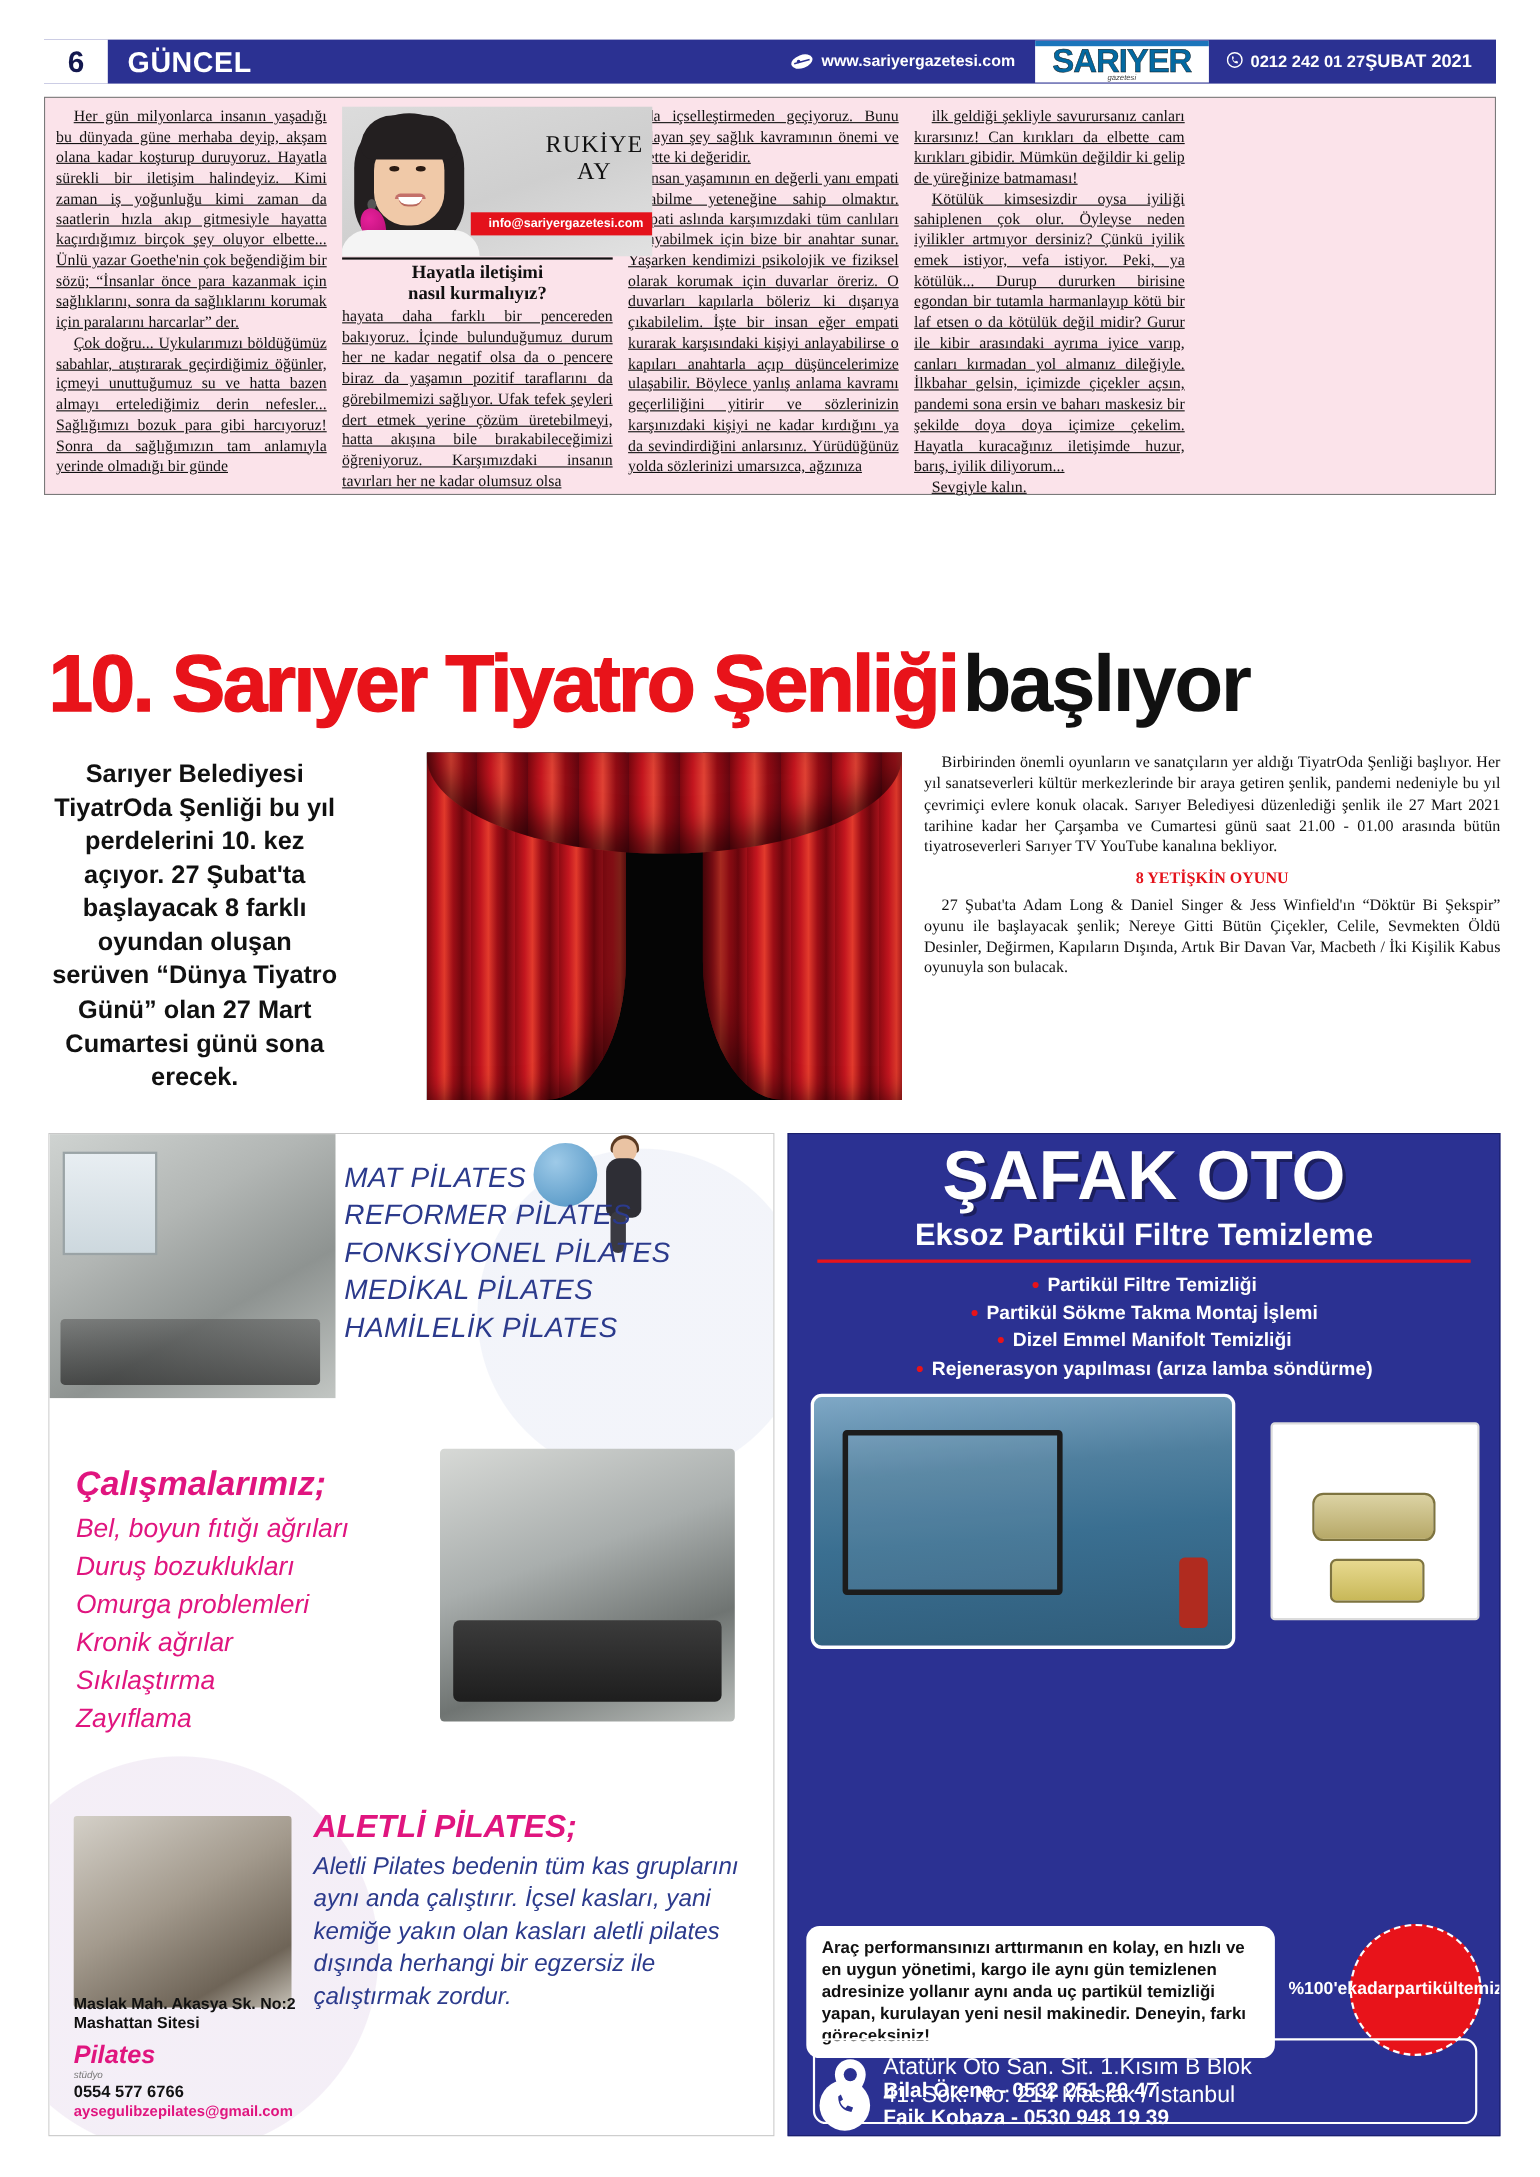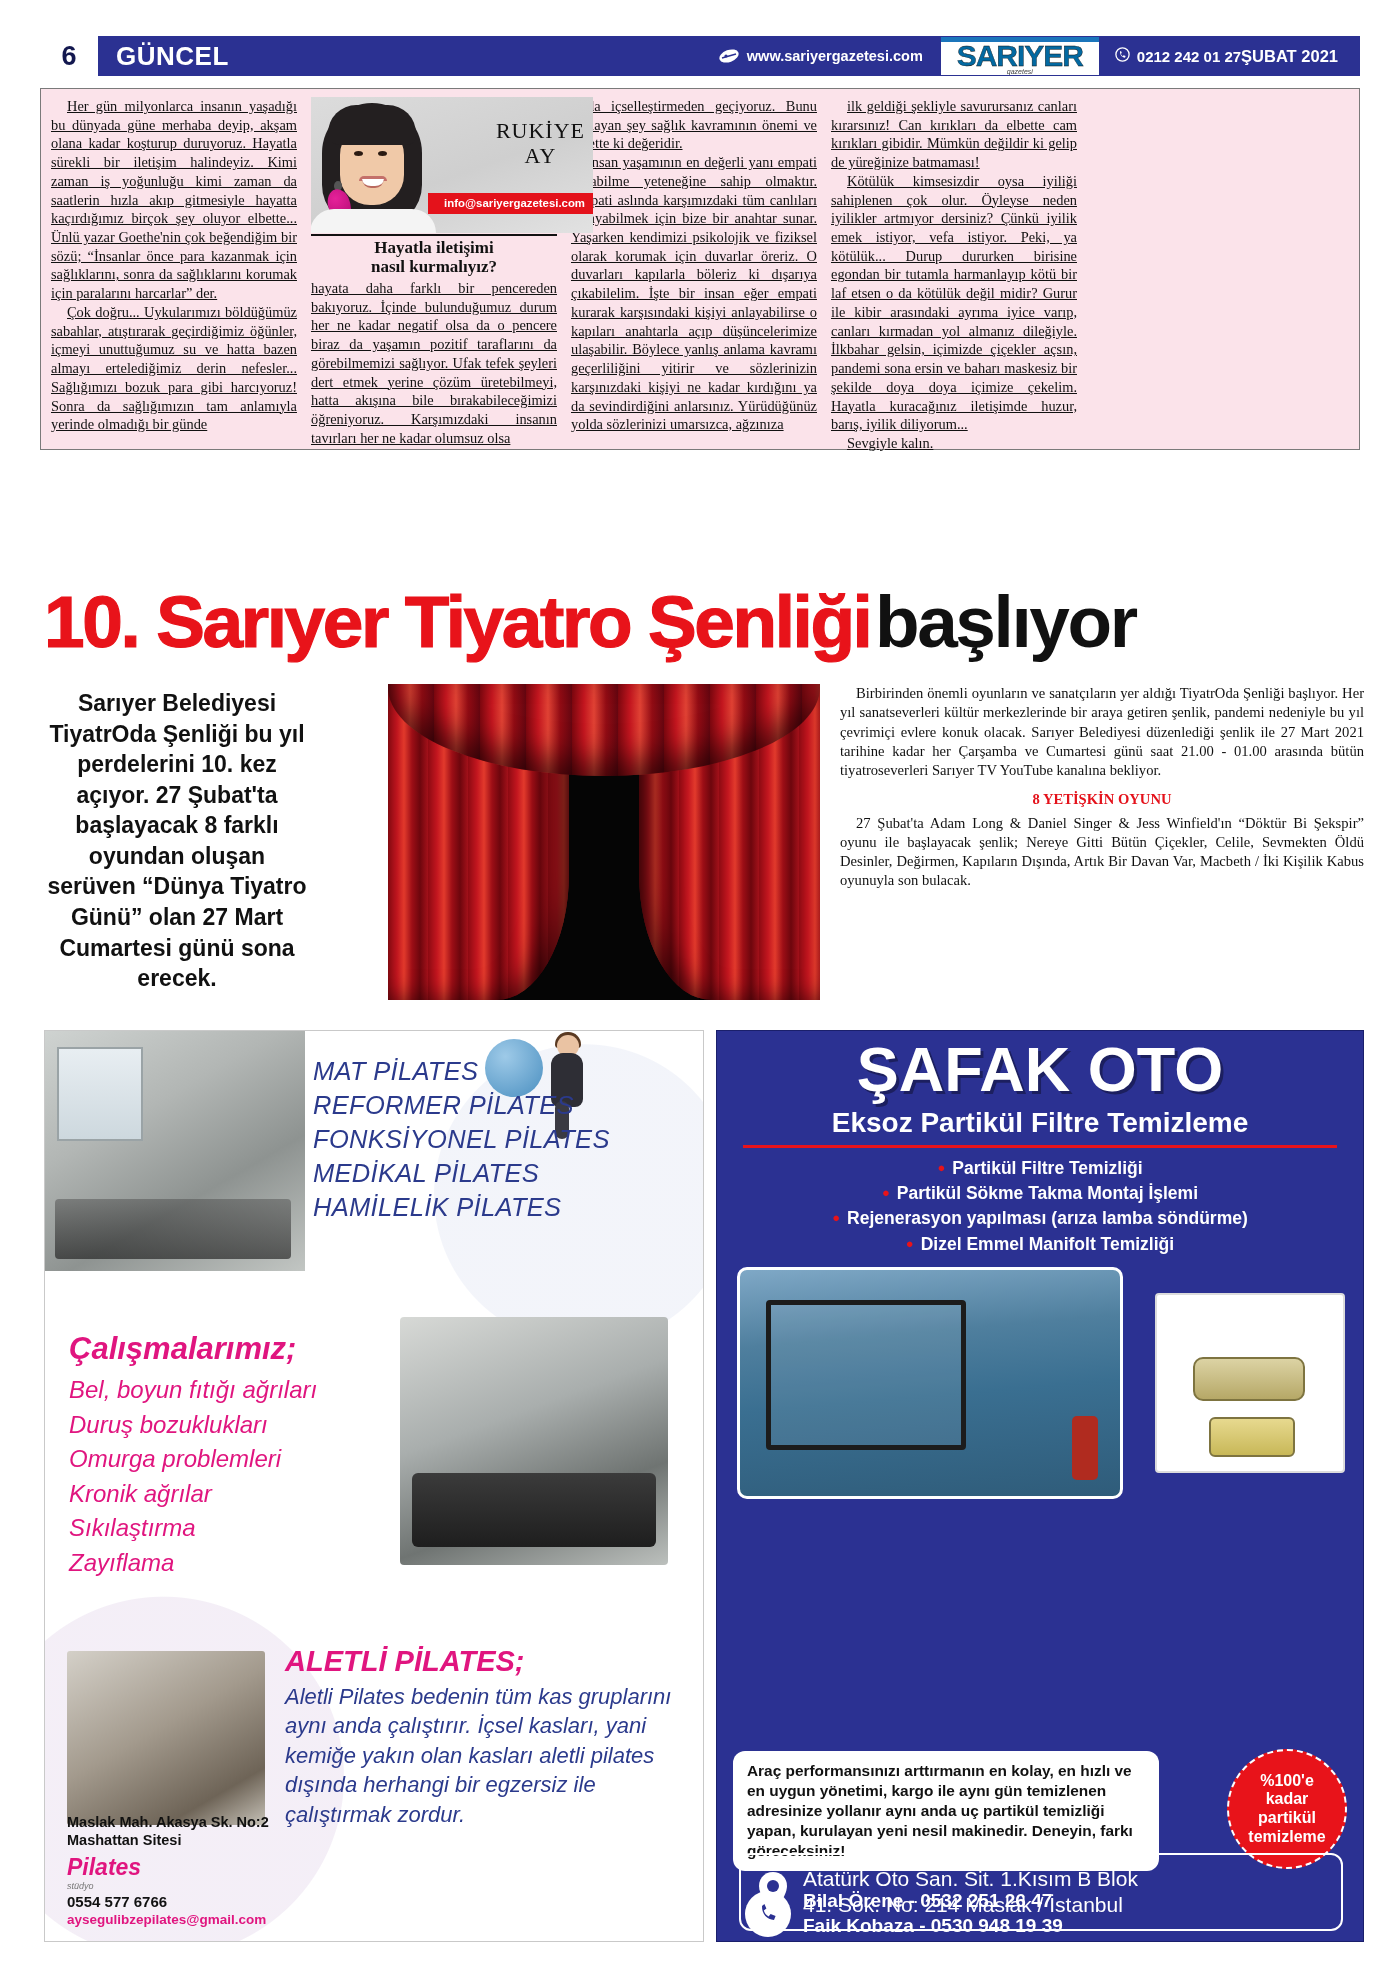--- a/index.html
+++ b/index.html
@@ -402,21 +402,21 @@
   .sf-textbox {
     position:absolute; left:16px; top:720px; width:426px;
     background:#fff; border-radius:12px; padding:10px 14px;
     color:#111; font-weight:bold; font-size:15.4px; line-height:1.30;
     font-family:"Liberation Sans", sans-serif;
   }
   .sf-badge {
     position:absolute; right:16px; top:718px;
     width:120px; height:120px; border-radius:50%;
     background:#e8131a; color:#fff;
-    display:flex; flex-direction:column; align-items:center; justify-content:center;
+    display:flex; flex-direction:row; align-items:center; justify-content:center;
     text-align:center; font-weight:bold; font-size:16px; line-height:1.16;
     font-family:"Liberation Sans", sans-serif;
     border:2px dashed #fff;
   }
   .sf-phones {
     position:absolute; left:28px; top:858px; width:590px;
     display:flex; align-items:center; gap:12px;
   }
   .sf-phones .ic {
     width:46px; height:46px; border-radius:50%; background:#fff;
@@ -607,22 +607,22 @@
   </div>
 
   <div class="ad-safak">
     <div class="sf-title">ŞAFAK OTO</div>
     <div class="sf-sub">Eksoz Partikül Filtre Temizleme</div>
     <div class="sf-rule"></div>
 
     <ul class="sf-bullets">
       <li>Partikül Filtre Temizliği</li>
       <li>Partikül Sökme Takma Montaj İşlemi</li>
+      <li>Dizel Emmel Manifolt Temizliği</li>
       <li>Rejenerasyon yapılması (arıza lamba söndürme)</li>
-      <li>Dizel Emmel Manifolt Temizliği</li>
     </ul>
 
     <div class="sf-photos">
       <div class="sf-photo-main">
         <div class="rig"></div>
         <div class="ext"></div>
       </div>
       <div class="sf-photo-side">
         <div class="cyl"></div>
         <div class="cyl2"></div>

